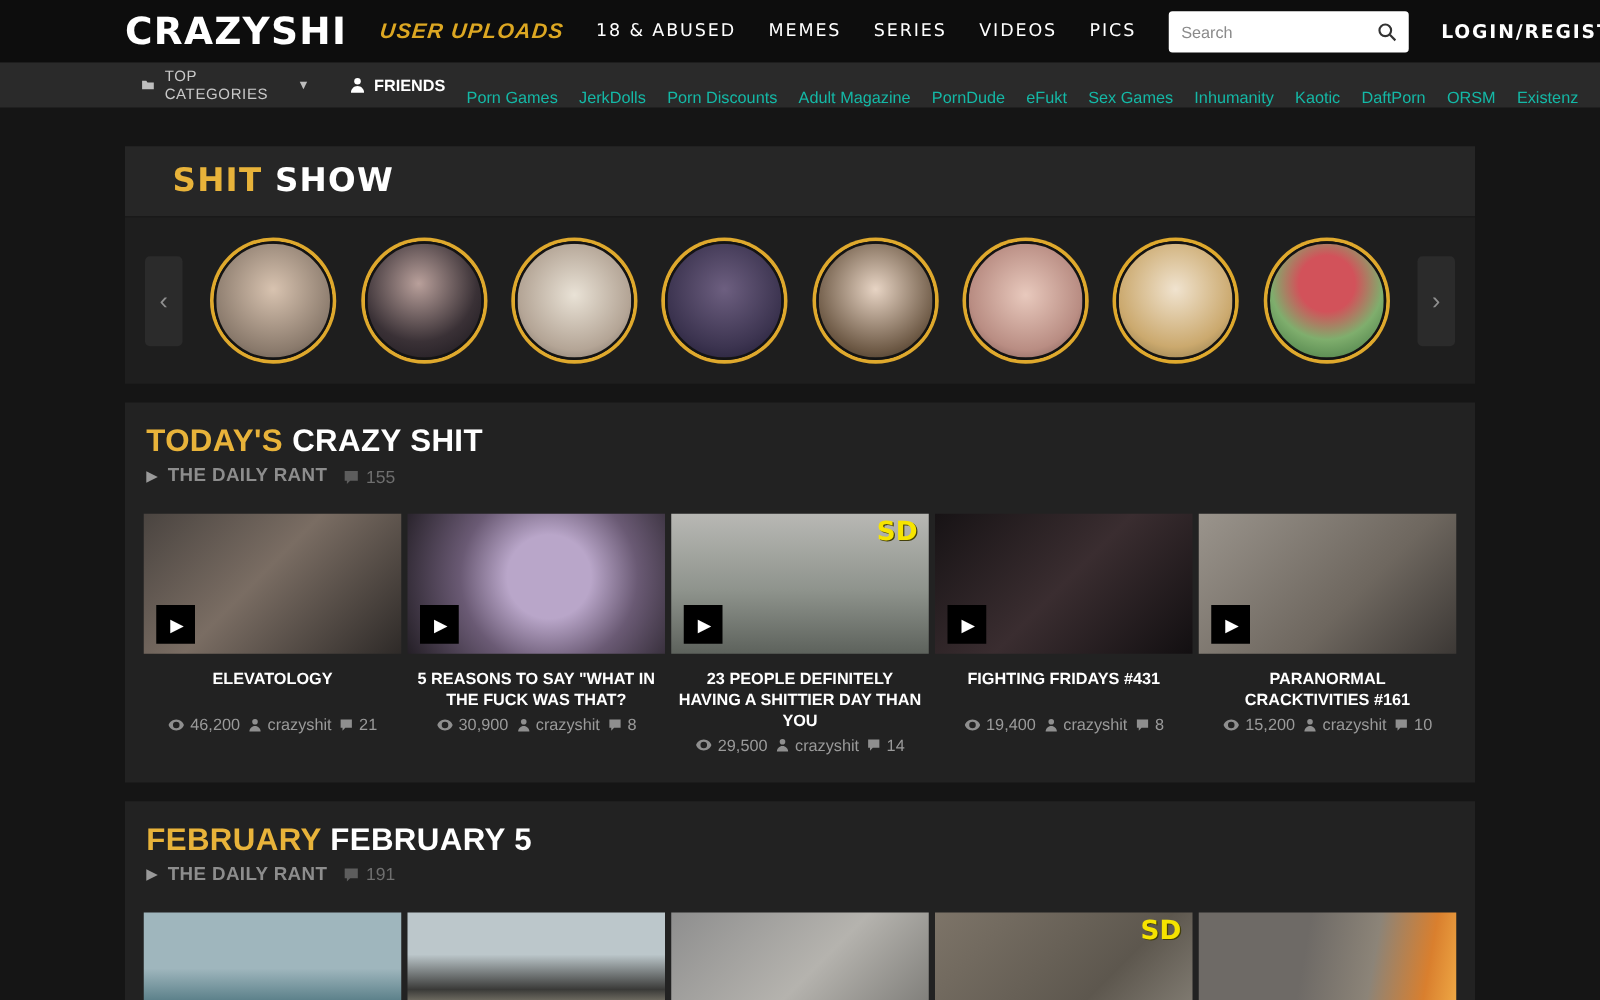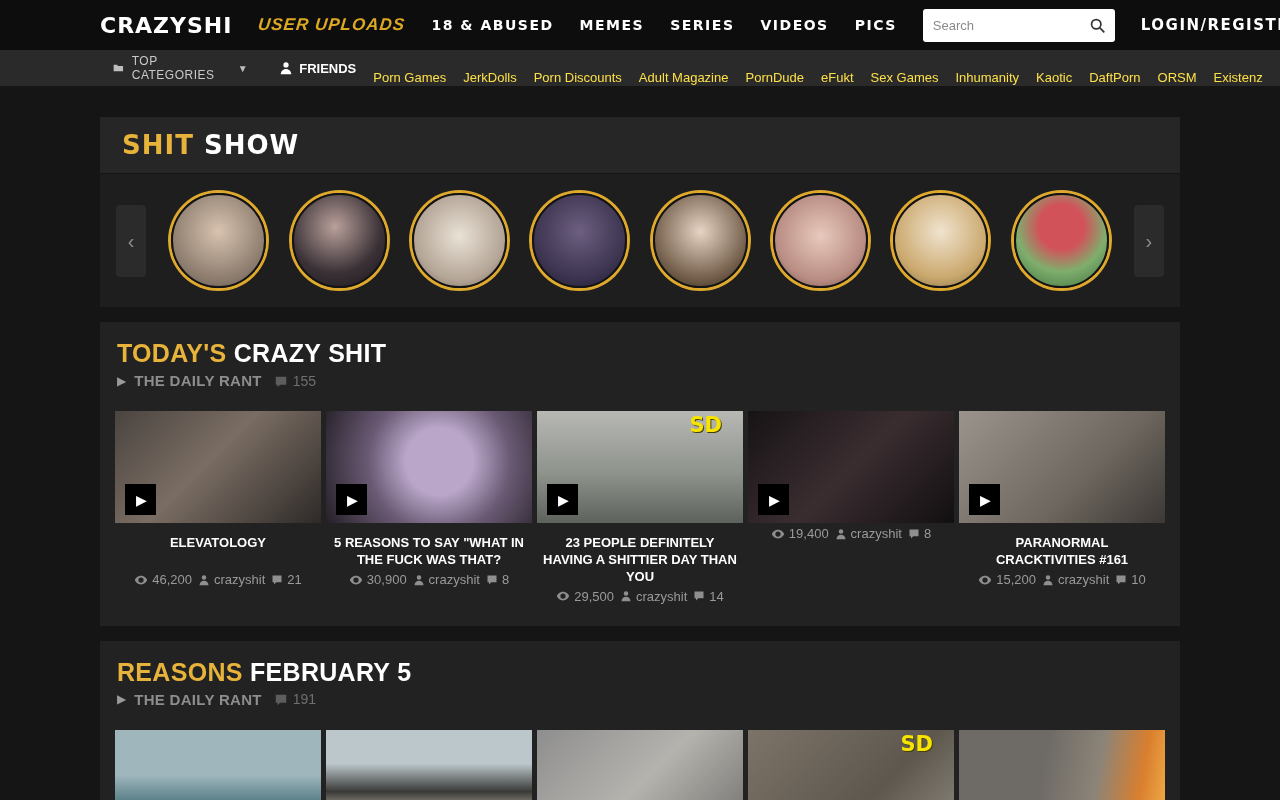--- a/index.html
+++ b/index.html
@@ -2,51 +2,51 @@
 <html><head>
 <meta charset="utf-8">
 <style>
   * { margin:0; padding:0; box-sizing:border-box; }
   html,body { width:1280px; height:800px; overflow:hidden; background:#151515;
     font-family:"Liberation Sans", sans-serif; }
 
   
   .topbar { height:50px; background:#0d0d0d; display:flex; align-items:center;
     padding:0 100px; gap:26px; }
-  .logo { color:#fff; font-weight:900; font-size:22px; letter-spacing:1px;
+  .logo { color:#fff; font-weight:900; font-size:30px; letter-spacing:1px;
     font-family:"DejaVu Sans", sans-serif; cursor:pointer; }
   .tagline { color:#dca722; font-weight:800; font-style:italic; font-size:17px;
     letter-spacing:1px; transform:skewX(-6deg); white-space:nowrap; }
-  .nav-link { color:#fff; font-weight:700; font-size:14px; letter-spacing:1.5px;
+  .nav-link { color:#fff; font-weight:400; font-size:14px; letter-spacing:1.5px;
     white-space:nowrap; cursor:pointer; font-family:"DejaVu Sans", sans-serif;text-align:center; }
   .searchwrap { position:relative; margin-left:auto; }
   .searchwrap input { width:192px; height:33px; border:none; border-radius:3px;
     background:#fff; padding:0 18px 0 10px; font-size:13px; color:#333; outline:none; }
   .searchwrap input::placeholder { color:#8a8a8a; }
   .search-ico { position:absolute; right:9px; top:8px; width:17px; height:17px; cursor:pointer; }
   .login { color:#fff; font-weight:900; font-size:15px; letter-spacing:1.5px;
     cursor:pointer; font-family:"DejaVu Sans", sans-serif; white-space:nowrap; }
 
   
   .subnav { height:36px; background:#2a2a2a; display:flex; align-items:center;
     padding:0 100px 0 113px; gap:17px; font-size:13px; }
   .topcat { display:flex; align-items:center; gap:8px; color:#c9c9c9; font-size:12px;
     letter-spacing:.5px; cursor:pointer; }
   .chev { color:#bdbdbd; font-size:10px; margin-left:12px; }
   .friends { display:flex; align-items:center; gap:6px; color:#fff; font-weight:bold;
     margin-left:14px; cursor:pointer; }
-  .sublink { color:#fde047; cursor:pointer; white-space:nowrap;margin-top:19px; }
+  .sublink { color:#14b8a6; cursor:pointer; white-space:nowrap;margin-top:19px; }
 
   
   .container { width:1080px; margin:0 auto; }
   .spacer-top { height:31px; }
 
   
   .show-head { background:#262626; height:57px; display:flex; align-items:center;
-    justify-content:space-between; padding:0 22px; border-bottom:1px solid #161616; }
+    justify-content:space-between; padding:0 38px; border-bottom:1px solid #161616; }
   .show-title { font-size:26px; font-weight:900; letter-spacing:1px;
     font-family:"DejaVu Sans", sans-serif; }
   .show-title .acc { color:#e8b33a; }
   .show-title .rest { color:#fff; }
   .more-btn { background:#3a3a3a; color:#fff; border:none; font-weight:800;
     font-size:12px; letter-spacing:.5px; padding:12px 19px; border-radius:2px; cursor:pointer; }
   .carousel { background:#1e1e1e; height:133px; display:flex; align-items:center;
     justify-content:space-between; padding:0 16px; }
   .arrow-btn { width:30px; height:72px; background:#2b2b2b; border:none; border-radius:4px;
     color:#8f8f8f; font-size:20px; cursor:pointer; line-height:72px; }
@@ -80,21 +80,21 @@
   .t4{background:linear-gradient(135deg,#171315,#3a2d30 50%,#120f11);}
   .t5{background:linear-gradient(135deg,#9a948c,#6e675f 60%,#3c3835);}
   .t6{background:linear-gradient(180deg,#9fb6bd 40%,#47707a 70%,#c2b49b);}
   .t7{background:linear-gradient(180deg,#bcc7cb 30%,#3a3a38 55%,#ddd3b8 80%);}
   .t8{background:linear-gradient(135deg,#8e8e8e,#b5b3ae 50%,#6f6e6a);}
   .t9{background:linear-gradient(135deg,#7d7468,#5d574e 60%,#8f8a80);}
   .t10{background:linear-gradient(100deg,#6e6a66 40%,#8c8478 65%,#d97f2e 85%,#f4b24a);}
   .play { position:absolute; left:10px; bottom:8px; width:31px; height:31px; background:#000;
     display:flex; align-items:center; justify-content:center; cursor:pointer; }
   .play span { color:#fff; font-size:14px; margin-left:2px; }
-  .sd-badge { position:absolute; top:2px; right:21px; color:#f6e400; font-weight:900;
+  .sd-badge { position:absolute; top:2px; right:9px; color:#f6e400; font-weight:900;
     font-size:21px; font-family:"DejaVu Sans", sans-serif;
     text-shadow:1px 1px 0 #44400a; letter-spacing:0; }
   .card-title { margin-top:12px; text-align:center; color:#fff; font-weight:800;
     font-size:13px; line-height:1.3; min-height:34px; padding:0 6px; }
   .card-stats { display:flex; align-items:center; justify-content:center; gap:6px;
     color:#9a9a9a; font-size:13px; margin-top:3px; }
   .stat { display:flex; align-items:center; gap:4px; }
   .ico { width:14px; height:14px; fill:#8f8f8f; }
   .ico-sm { width:12px; height:12px; fill:#8f8f8f; }
 </style>
@@ -281,20 +281,21 @@
           </span>
       </div>
     </div>
 
     <div class="card">
       <div class="thumb t4">
         <div class="play">
             <span>▶</span>
           </div>
       </div>
+      <div class="card-title">FIGHTING FRIDAYS #431</div>
       <div class="card-stats">
         <span class="stat">
             <svg class="ico" viewBox="0 0 16 16">
               <path d="M8 3C4.5 3 1.7 5.6 1 8c.7 2.4 3.5 5 7 5s6.3-2.6 7-5c-.7-2.4-3.5-5-7-5zm0 8a3 3 0 110-6 3 3 0 010 6z"></path>
             </svg>
             <span>19,400</span>
           </span>
         <span class="stat">
             <svg class="ico-sm" viewBox="0 0 16 16">
               <circle cx="8" cy="4.5" r="3"></circle>
@@ -339,21 +340,21 @@
             <span>10</span>
           </span>
       </div>
     </div>
 
   </div>
 </div>
 
 <div class="container section">
   <div class="sec-title">
-    <span class="acc">REASONS</span>
+    <span class="acc">FEBRUARY</span>
     <span class="rest">FEBRUARY 5</span>
   </div>
   <div class="rant-row">
     <span class="rant-play">▶</span>
     <span class="rant-label">THE DAILY RANT</span>
     <span class="rant-count">
       <svg class="ico" viewBox="0 0 16 16" style="fill:#5d5d5d">
         <path d="M2 2h12v9H7l-3 3v-3H2z"></path>
       </svg>
       <span>191</span>

